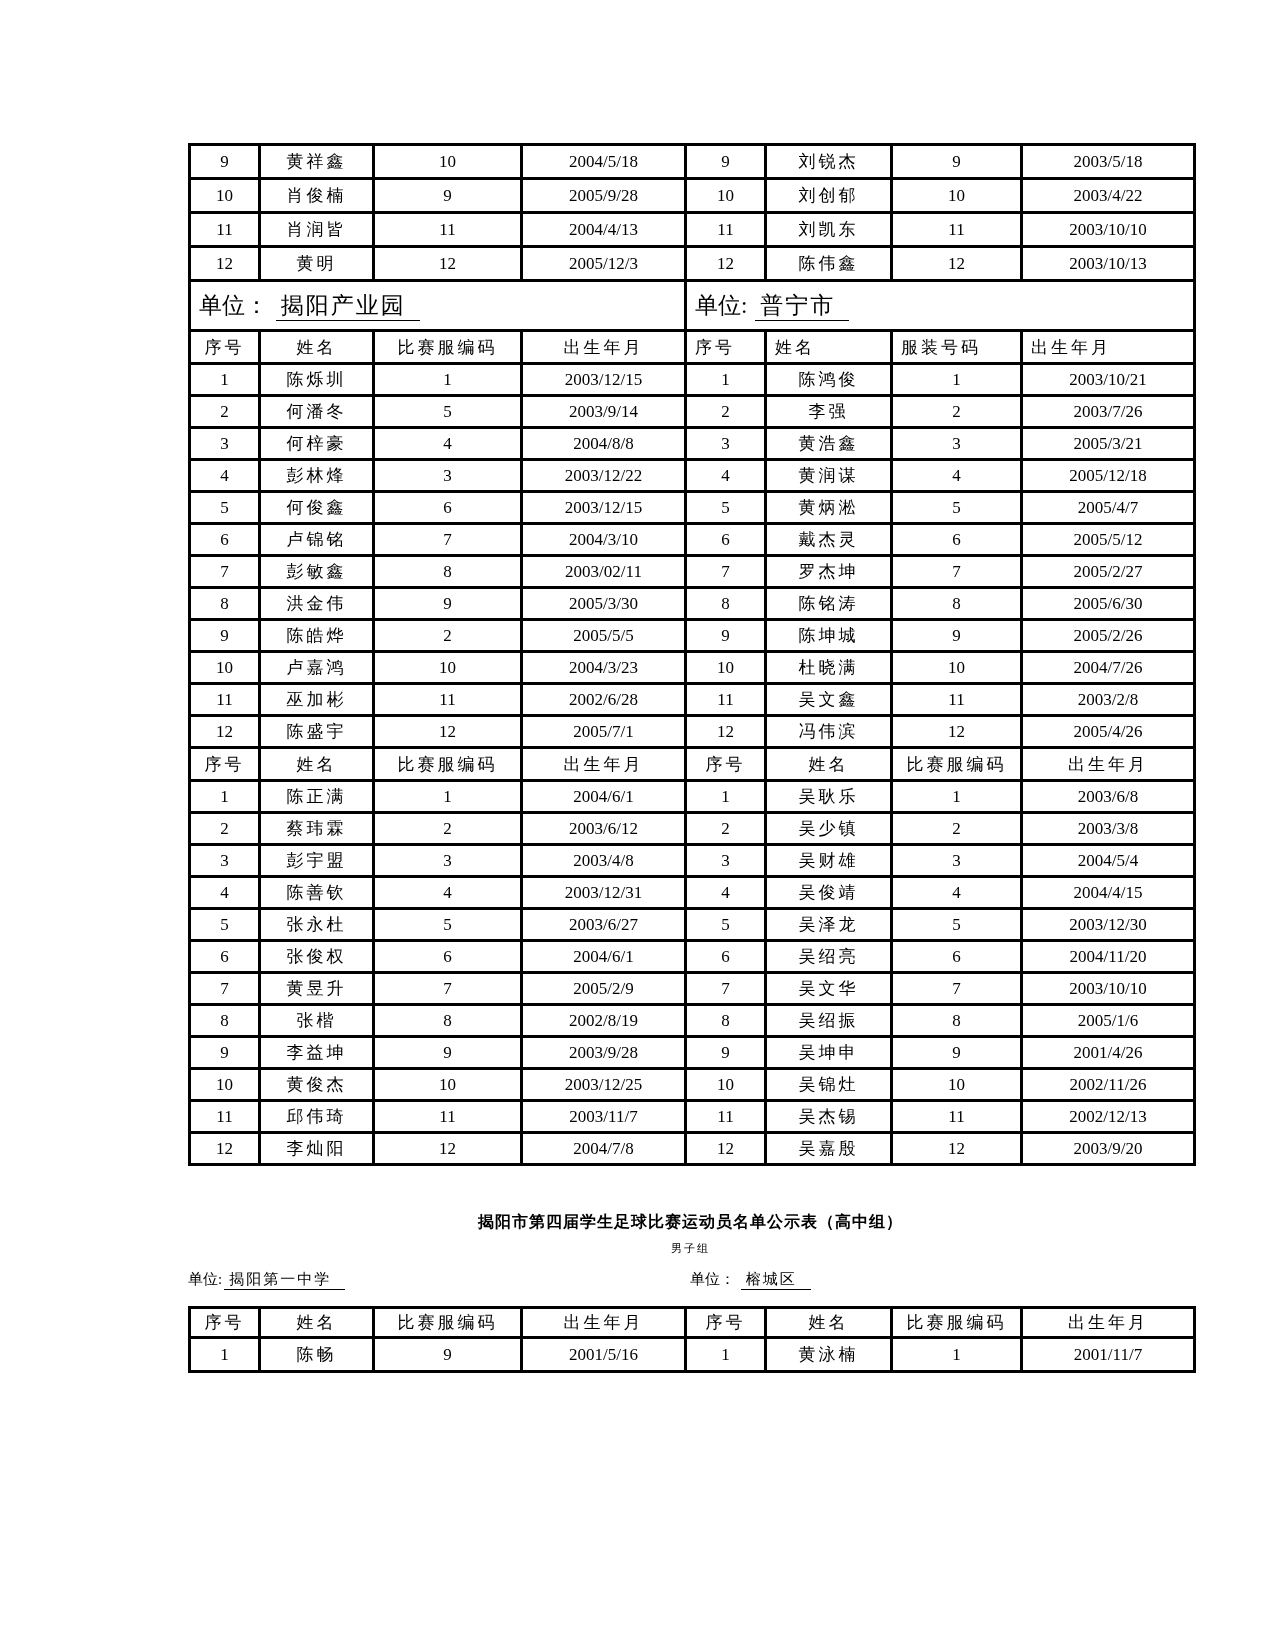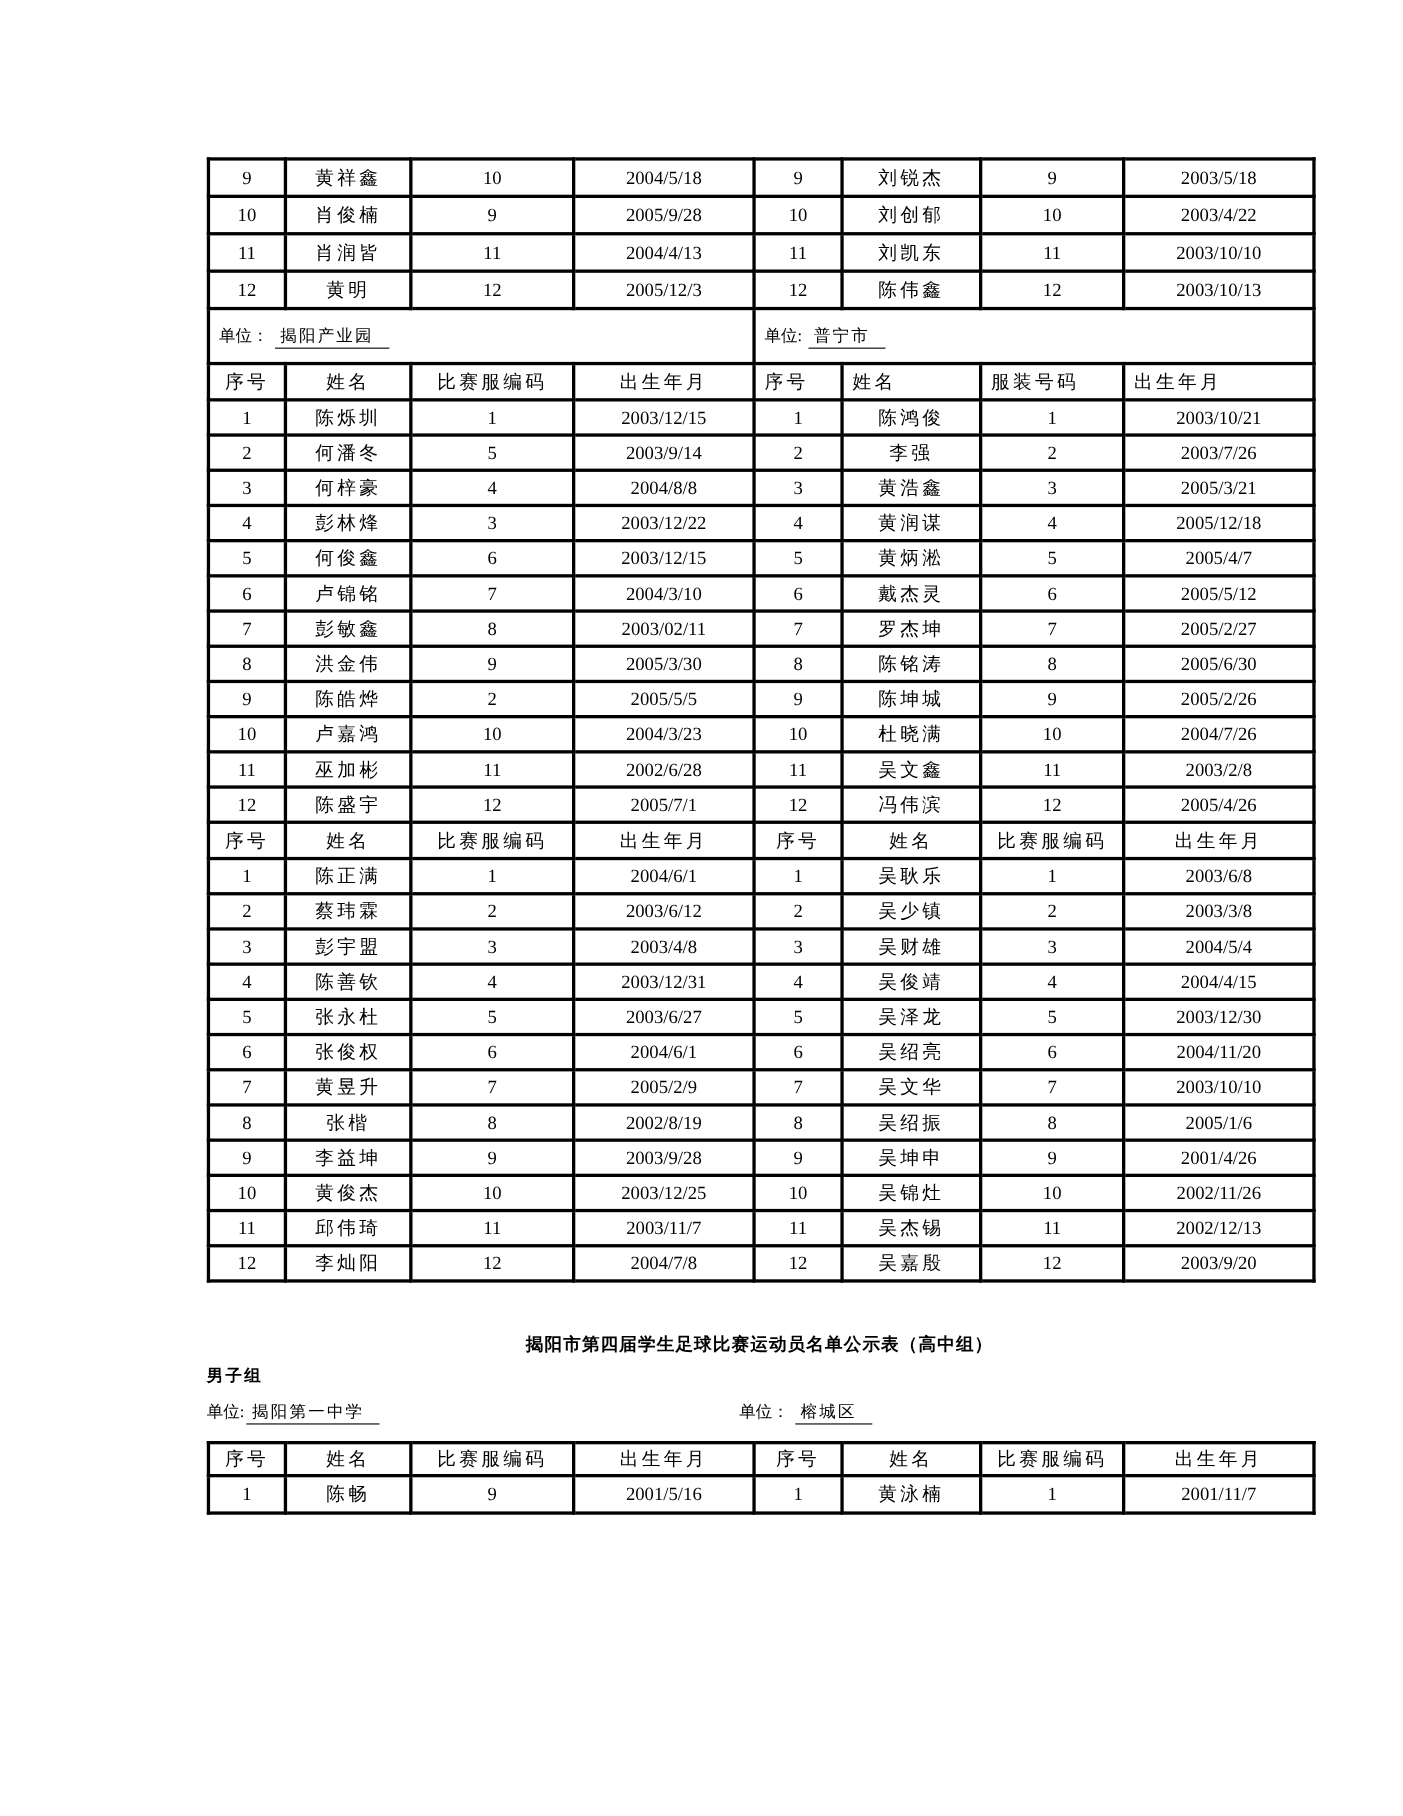--- a/index.html
+++ b/index.html
@@ -20,39 +20,39 @@
     font-size: 17px; font-weight: normal;
     padding: 0; overflow: hidden; white-space: nowrap;
   }
   .grid th { letter-spacing: 3px; }
   .grid td.name-cell { letter-spacing: 3px; margin-top: 28px; }
   tr.row-a td { height: 34px; }
   tr.header-row th { height: 33px; }
   tr.row-b td { height: 32px; }
   tr.header-row-b th { height: 30px; }
   tr.row-c td { height: 34px; }
-  tr.unit-row td { height: 50px; text-align: left; padding-left: 8px; font-size: 15px; }
+  tr.unit-row td { height: 50px; text-align: left; padding-left: 8px; font-size: 23px; }
   .grid .al { text-align: left; padding-left: 8px; }
   .unit-name {
     border-bottom: 1px solid #000;
     padding: 0 14px 2px 5px;
     margin-left: 2px;
     letter-spacing: 2px;
   }
   .title {
     margin-top: 46px; text-align: center;
     font-size: 16px; font-weight: bold; letter-spacing: 1px;
   }
   .subtitle {
-    margin-top: 8px; 
-    font-size: 15px; font-weight: bold; letter-spacing: 2px;
+    margin-top: 8px; text-align: center;
+    font-size: 11px; font-weight: normal; letter-spacing: 2px;
   }
   .unit-line { position: relative; margin-top: 14px; height: 26px; font-size: 15px; }
   .unit-line .ul-left  { position: absolute; left: 0; }
-  .unit-line .ul-right { position: absolute; left: 484px; }
+  .unit-line .ul-right { position: absolute; left: 502px; }
   table.bottom { margin-top: 10px; }
 </style>
 </head>
 <body>
 
 <div class="content">
 
   <table class="grid">
     <colgroup>
       <col style="width:70px">

